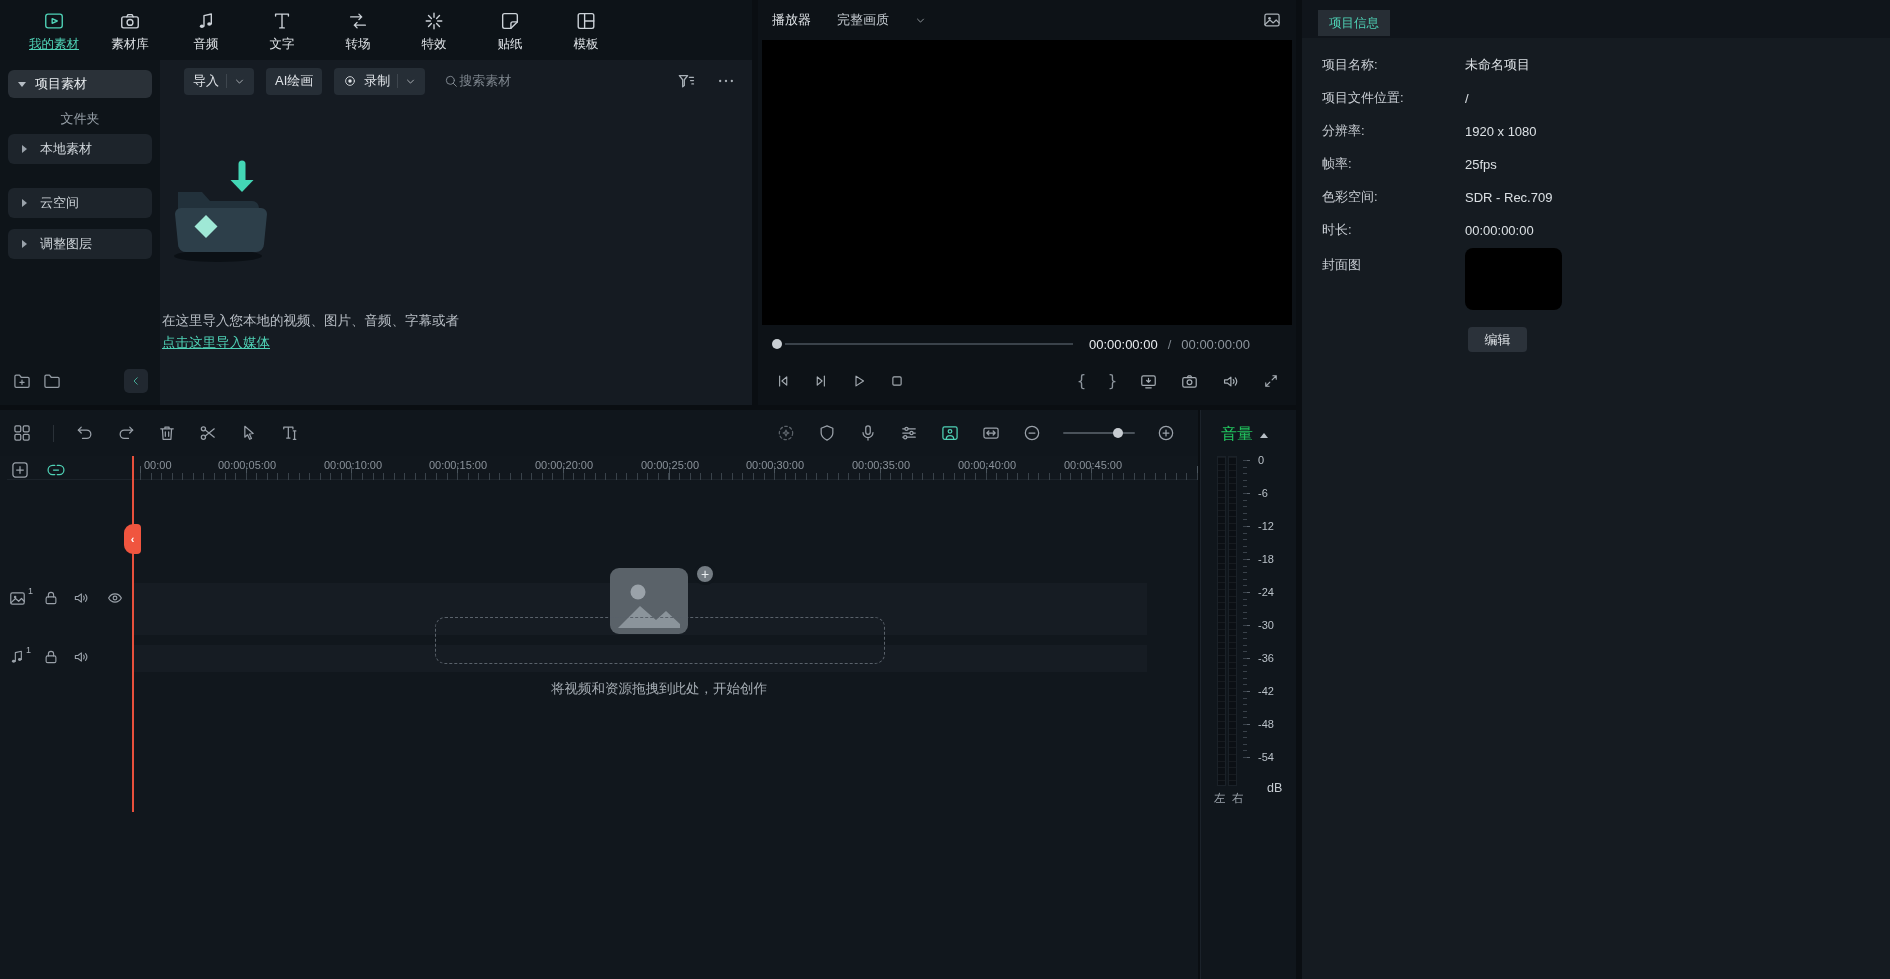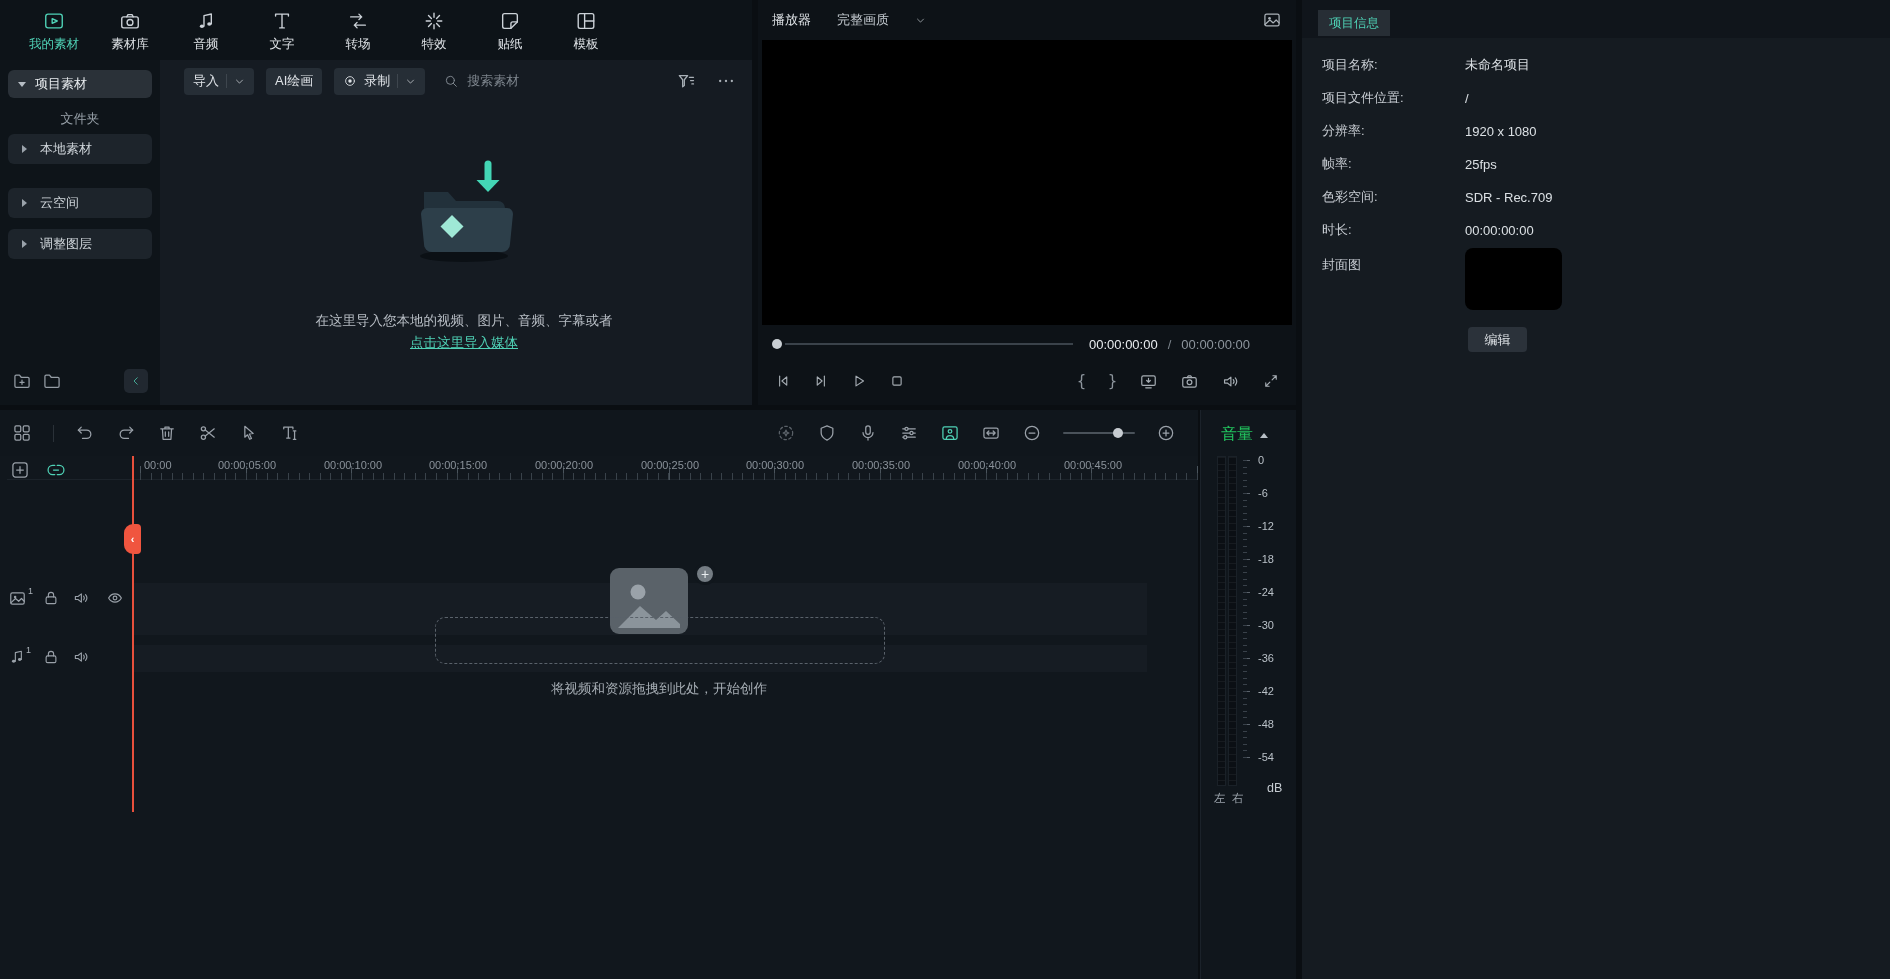--- a/index.html
+++ b/index.html
@@ -9,45 +9,45 @@
     background:#0a0e12; color:#d8dce0;
     font-family:"Liberation Sans","DejaVu Sans",sans-serif;
     user-select:none;
   }
   .ic { stroke:currentColor; fill:none; stroke-width:1.5; stroke-linecap:round; stroke-linejoin:round; display:block; }
 
   
   .top-nav { position:absolute; left:0; top:0; width:752px; height:60px; background:#0d1318; display:flex; padding-left:16px; }
   .nav-item { width:76px; display:flex; flex-direction:column; align-items:center; justify-content:flex-start; padding-top:10px; gap:4px; color:#ccd2d8; cursor:pointer; }
   .nav-item .nav-label { font-size:12.5px; color:#dfe3e7; }
-  .nav-item.active { color:#4fd2b6; }
+  .nav-item.active { color:#4fd2b6;text-decoration:underline; }
   .nav-item.active .nav-label { color:#4fd2b6; }
 
   
   .sidebar { position:absolute; left:0; top:60px; width:160px; height:345px; background:#0e1419; }
   .sb-header { position:absolute; left:8px; top:10px; width:144px; height:28px; background:#2a3138; border-radius:6px; display:flex; align-items:center; gap:9px; padding-left:10px; font-size:13px; color:#e8ecef; cursor:pointer; }
   .caret-down { width:0; height:0; border:4px solid transparent; border-top:5px solid #b6bdc4; margin-top:4px; }
   .caret-right { width:0; height:0; border:4px solid transparent; border-left:5px solid #9aa2aa; margin-left:4px; }
   .sb-section { position:absolute; left:0; top:50px; width:160px; text-align:center; font-size:13px; color:#97a0a8; }
   .sb-item { position:absolute; left:8px; width:144px; height:30px; background:#1d242b; border-radius:6px; display:flex; align-items:center; gap:9px; padding-left:10px; font-size:13px; color:#cfd5da; cursor:pointer; }
   .sb-item.i0 { top:74px; } .sb-item.i1 { top:128px; } .sb-item.i2 { top:169px; }
   .sb-bottom { position:absolute; left:0; bottom:10px; width:160px; height:26px; }
   .sb-tool { position:absolute; top:2px; color:#959da5; cursor:pointer; }
   .sb-tool.t0 { left:12px; } .sb-tool.t1 { left:42px; }
   .sb-collapse { position:absolute; right:12px; top:0; width:24px; height:24px; background:#212830; border-radius:5px; display:flex; align-items:center; justify-content:center; color:#4fd2b6; cursor:pointer; }
 
   
   .media-panel { position:absolute; left:160px; top:60px; width:592px; height:345px; background:#151b22; }
   .mp-toolbar { position:absolute; left:0; top:6px; right:0; height:30px; display:flex; align-items:center; padding:0 16px 0 24px; gap:12px; }
   .mp-btn { height:27px; background:#262e36; border:none; border-radius:4px; color:#dfe3e7; font-size:13px; display:flex; align-items:center; padding:0 9px; gap:7px; cursor:pointer; font-family:inherit; }
   .btn-divider { width:1px; height:14px; background:#3e464e; }
-  .mp-search { display:flex; align-items:center; gap:8px; margin-left:6px; color:#7e868e; cursor:text; }
+  .mp-search { display:flex; align-items:center; margin-left:6px; color:#7e868e; cursor:text; }
   .mp-search .ph { font-size:13px; color:#7e868e; }
   .mp-right { margin-left:auto; display:flex; align-items:center; gap:20px; color:#aab1b8; }
-  .empty-state { position:absolute; left:8px; top:98px; width:100%; text-align:center; }
+  .empty-state { position:absolute; left:2px; top:98px; width:100%; text-align:left; }
   .empty-line { margin-top:44px; font-size:13.5px; color:#b8bec5; }
   .empty-link { display:inline-block; margin-top:4px; font-size:13.5px; color:#4fd2b6; text-decoration:underline; cursor:pointer; }
 
   
   .player { position:absolute; left:758px; top:0; width:538px; height:405px; background:#0d1217; }
   .pl-header { position:absolute; left:0; top:0; right:0; height:40px; display:flex; align-items:center; padding:0 14px; }
   .pl-title { font-size:13px; color:#dfe3e7; }
   .pl-quality { margin-left:26px; display:flex; align-items:center; gap:26px; font-size:13px; color:#c3c9cf; cursor:pointer; }
   .pl-header .spacer { flex:1; }
   .pl-preview { position:absolute; left:4px; top:40px; width:530px; height:285px; background:#000; }

